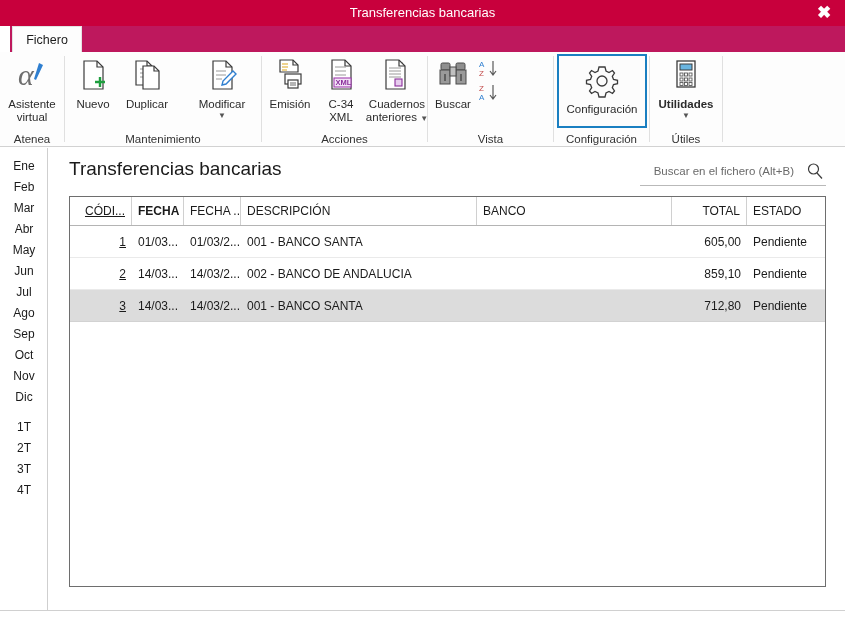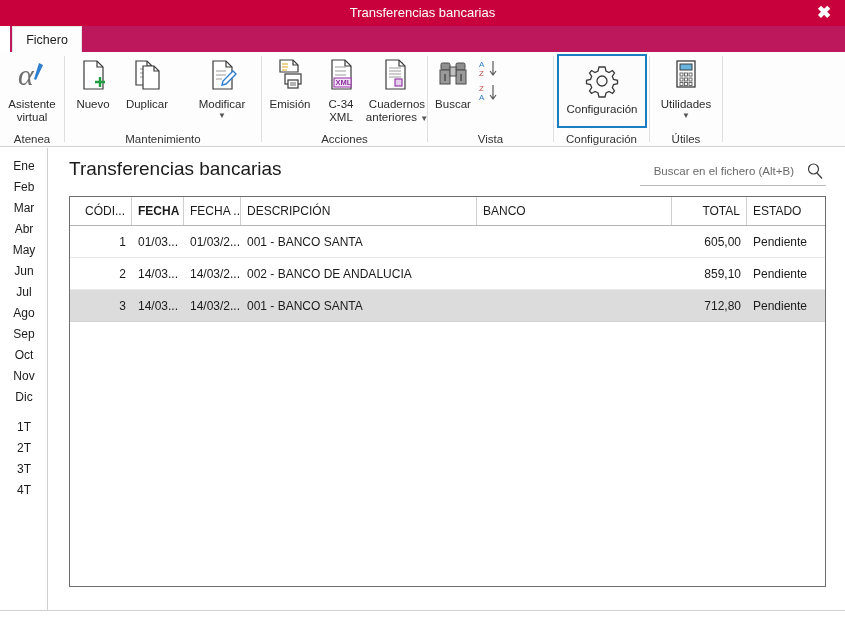--- a/index.html
+++ b/index.html
@@ -122,21 +122,21 @@
 
   .grow { display: flex; height: 32px; border-bottom: 1px solid #eaeaea; cursor: pointer; }
   .grow.sel { background: #dcdcdc; border-bottom-color: #d2d2d2; }
   .gc {
     font-size: 12px; color: #1b1b1b; line-height: 32px;
     padding: 0 6px; overflow: hidden; white-space: nowrap;
   }
   .gc.right { text-align: right; }
 
   
-  .c-cod  { width: 62px; }
+  .c-cod  { width: 62px; text-decoration: underline; }
   .c-f1   { width: 52px; }
   .c-f2   { width: 57px; }
   .c-banco{ width: 195px; }
   .c-desc { width: 236px; }
   .c-total{ width: 75px; }
   .c-estado{ width: 78px; }
 
   .statusbar {
     position:absolute; left:0; top:610px; width:845px; height:10px;
     border-top:1px solid #d0d0d0; background:#fff;
@@ -296,21 +296,21 @@
             <circle cx="20" cy="21" r="5" fill="none" stroke="#3b3b3b" stroke-width="1.3"></circle>
           </svg>
         </span>
         <span class="lbl">Configuración</span>
       </div>
       <div class="rgroup-label">Configuración</div>
     </div>
     <div class="rgroup-sep" style="left:649px;"></div>
 
     <div class="rgroup" style="left:650px; width:72px;">
-      <div class="rbtn" style="left:3px; width:66px;">
+      <div class="rbtn" style="left:3px; width:66px;font-weight:bold;">
         <span class="glyph">
           <svg width="40" height="40" viewBox="0 0 40 40">
             <rect x="11" y="6" width="18" height="26" fill="#fff" stroke="#3b3b3b" stroke-width="1.3"></rect>
             <rect x="14" y="9" width="12" height="6" fill="#6ab5e0" stroke="#3b3b3b" stroke-width="1"></rect>
             <rect x="14" y="18" width="3" height="3" fill="#fff" stroke="#5a5a5a" stroke-width="0.9"></rect>
             <rect x="18.5" y="18" width="3" height="3" fill="#fff" stroke="#5a5a5a" stroke-width="0.9"></rect>
             <rect x="23" y="18" width="3" height="3" fill="#fff" stroke="#5a5a5a" stroke-width="0.9"></rect>
             <rect x="14" y="23" width="3" height="3" fill="#fff" stroke="#5a5a5a" stroke-width="0.9"></rect>
             <rect x="18.5" y="23" width="3" height="3" fill="#fff" stroke="#5a5a5a" stroke-width="0.9"></rect>
             <rect x="23" y="23" width="3" height="3" fill="#fff" stroke="#5a5a5a" stroke-width="0.9"></rect>

